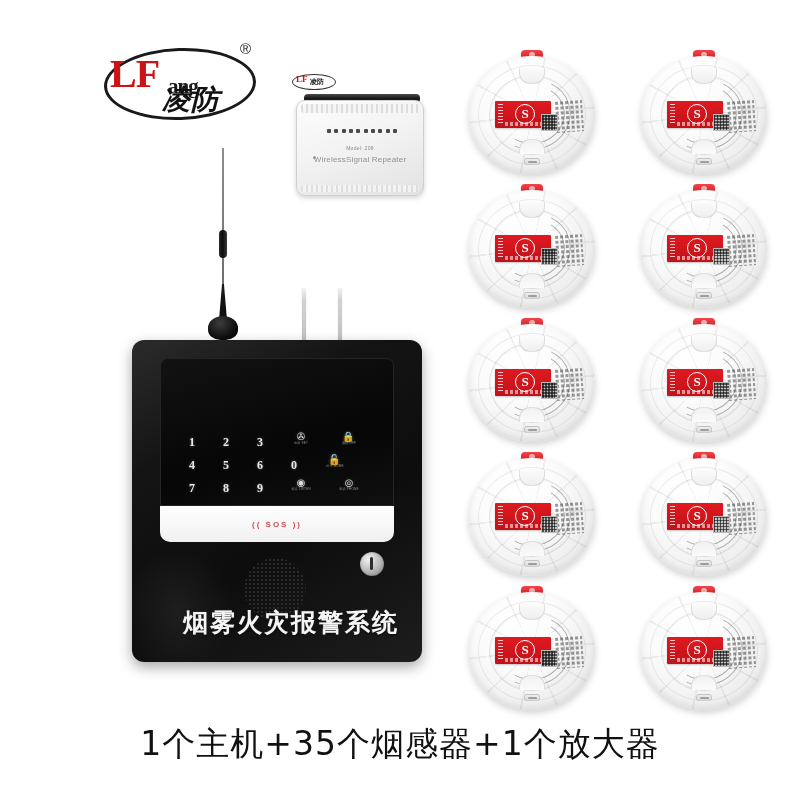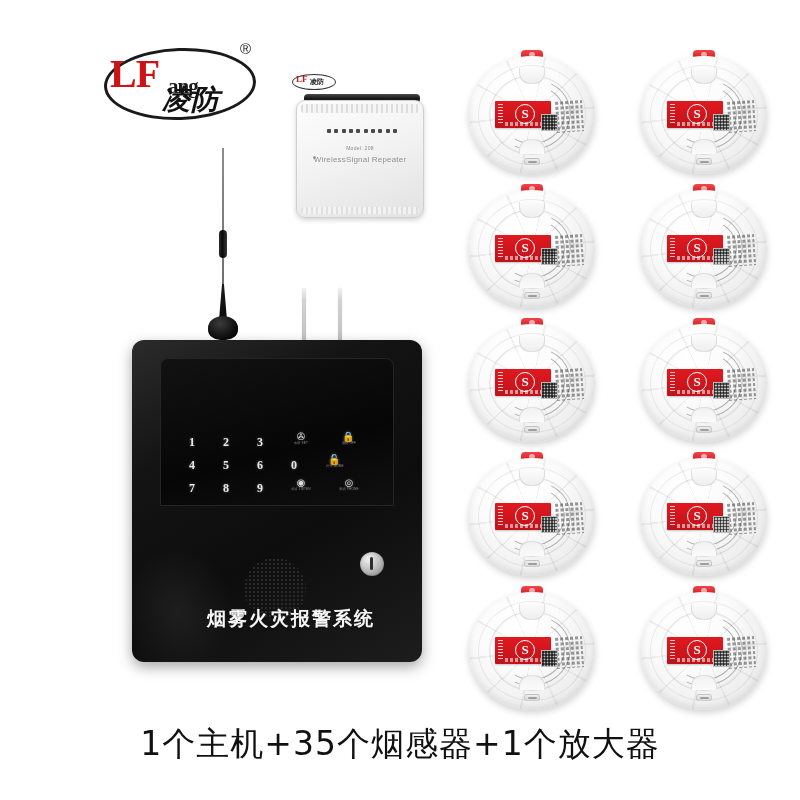--- a/index.html
+++ b/index.html
@@ -116,21 +116,21 @@
     width: 116px;
     height: 9px;
     background: linear-gradient(180deg,#4a4a4a,#161616 55%,#3a3a3a);
     border-radius: 4px;
   }
   #repeater .rp-body {
     position: absolute;
     left: 8px;
     top: 28px;
     width: 128px;
-    height: 118px;
+    height: 96px;
     background: linear-gradient(160deg,#fdfdfd 0%, #f3f3f3 45%, #e2e2e2 100%);
     border: 1px solid #cfcfcf;
     border-radius: 9px;
     box-shadow: 0 2px 5px rgba(0,0,0,.18);
     box-sizing: border-box;
   }
   #repeater .rp-top-strip {
     position: absolute;
     left: 4px; top: 3px;
     width: 118px; height: 9px;
@@ -447,21 +447,21 @@
     border-radius: 2px;
   }
   #panel-title {
     position: absolute;
     left: 0; right: 0;
     top: 266px;
     text-align: center;
     color: #f5f5f5;
     font-family: "DejaVu Sans", sans-serif;
     font-weight: bold;
-    font-size: 19px;
+    font-size: 25px;
     letter-spacing: 2px;
     text-shadow: 0 1px 2px rgba(0,0,0,.8), 0 0 1px #777;
     margin-left: 28px;
   }
 
   
   #detector-grid {
     position: absolute;
     left: 446px;
     top: 48px;
@@ -748,20 +748,23 @@
           <span class="fn-label">监听 LISTEN</span>
         </span>
         <span class="kp-fn">
           <span class="fn-glyph">◎</span>
           <span class="fn-label">电话 PHONE</span>
         </span>
       </div>
     </div>
   </div>
 
+  <div id="sos-bar">
+    <span class="sos-text">(( SOS ))</span>
+  </div>
 
   <div id="speaker-grille"></div>
   <div id="key-lock"></div>
   <div id="panel-title">烟雾火灾报警系统</div>
 </div>
 
 <div id="detector-grid">
 
   <div class="detector">
       <div class="det-led"></div>

